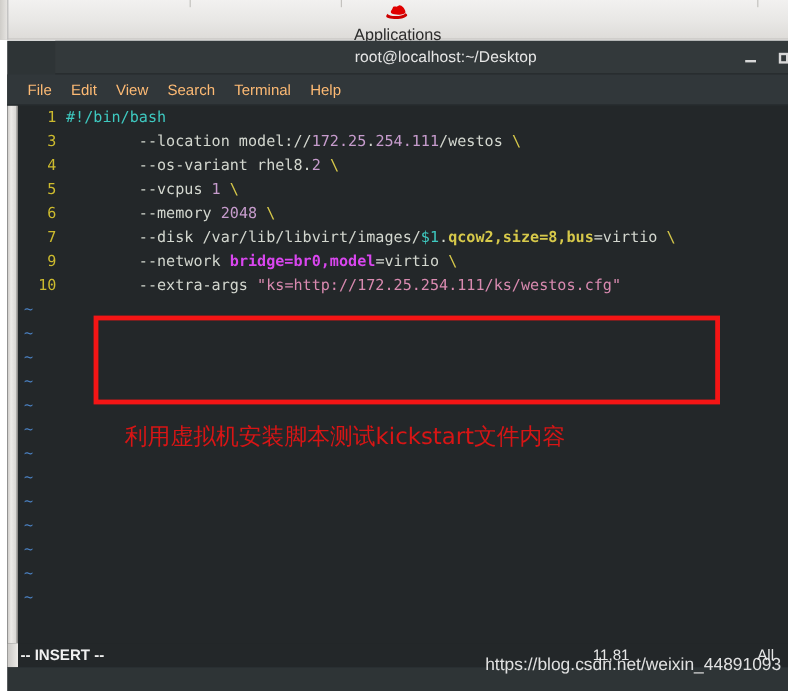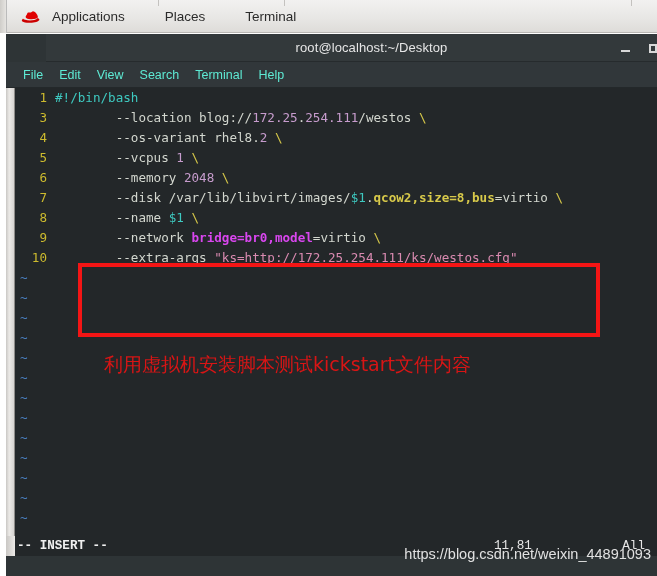--- a/index.html
+++ b/index.html
@@ -16,20 +16,21 @@
   }
 
   
   #gnome-panel {
     position: absolute; left: 0; top: 0;
     width: 657px; height: 33px;
     background: linear-gradient(to bottom, #f2f1f0 0%, #e8e7e5 55%, #dedcd9 100%);
     border-bottom: 1px solid #b9b7b4;
     display: flex; align-items: center;
     padding-left: 6px;
+    flex-direction: column;
   }
   .panel-item {
     font-size: 13.5px; color: #2b2b2b;
     padding: 3px 9px; white-space: nowrap;
     font-family: "Liberation Sans", sans-serif;
   }
   #redhat-logo { width: 22px; height: 18px; position: relative; margin-right: 1px; flex: 0 0 auto; }
   .panel-left-notch {
     position: absolute; left: 0; top: 0; width: 7px; height: 33px;
     background: linear-gradient(to right, #cfcdc9, #e6e4e1);
@@ -71,21 +72,21 @@
   .wc .glyph-close { font-size: 14px; line-height: 14px; }
 
   #menubar {
     height: 26px; width: 100%;
     background: #31373a;
     display: flex; align-items: center;
     padding-left: 9px;
     border-bottom: 1px solid #23282a;
   }
   .menu-item {
-    font-size: 12.5px; color: #5eead4;
+    font-size: 12.5px; color: #fdba74;
     padding: 2px 8px;
     font-family: "Liberation Sans", sans-serif;
   }
 
   
   #vim-area {
     position: relative;
     width: 100%;
     height: 468px;
     background: #232729;
@@ -148,21 +149,21 @@
     white-space: pre;
   }
 
   
   #statusbar {
     position: absolute;
     left: 0; bottom: 0;
     width: 100%; height: 20px;
     background: #232729;
     color: #e6e6e6;
-    font-family: Liberation Mono, monospace;
+    font-family: Liberation Sans, sans-serif;
     font-size: 12.6px;
     line-height: 20px;
   }
   #insert-mode {
     position: absolute; left: 11px; top: 0;
     font-weight: bold; color: #f0f0f0;
   }
   #cursor-pos {
     position: absolute; left: 488px; top: 0;
     color: #e6e6e6;
@@ -234,26 +235,25 @@
       <div class="menu-item">View</div>
       <div class="menu-item">Search</div>
       <div class="menu-item">Terminal</div>
       <div class="menu-item">Help</div>
     </div>
 
     <div id="vim-area">
       <div id="scroll-rail"></div>
       <div id="code-lines">
           <div class="code-line"><span class="lnum">1</span><span class="fg-comment">#!/bin/bash</span></div>
-          <div class="code-line"><span class="lnum">3</span><span class="fg-default">        --location blog://</span><span class="fg-num">172.25</span><span class="fg-default">.</span><span class="fg-num">254.111</span><span class="fg-default">/westos </span><span class="fg-cont">\</span></div>
+          <div class="code-line"><span class="lnum">3</span><span class="fg-default">        --location model://</span><span class="fg-num">172.25</span><span class="fg-default">.</span><span class="fg-num">254.111</span><span class="fg-default">/westos </span><span class="fg-cont">\</span></div>
           <div class="code-line"><span class="lnum">4</span><span class="fg-default">        --os-variant rhel8.</span><span class="fg-num">2</span><span class="fg-default"> </span><span class="fg-cont">\</span></div>
           <div class="code-line"><span class="lnum">5</span><span class="fg-default">        --vcpus </span><span class="fg-num">1</span><span class="fg-default"> </span><span class="fg-cont">\</span></div>
           <div class="code-line"><span class="lnum">6</span><span class="fg-default">        --memory </span><span class="fg-num">2048</span><span class="fg-default"> </span><span class="fg-cont">\</span></div>
           <div class="code-line"><span class="lnum">7</span><span class="fg-default">        --disk /var/lib/libvirt/images/</span><span class="fg-var">$1</span><span class="fg-default">.</span><span class="fg-key">qcow2,size=8,bus</span><span class="fg-default">=virtio </span><span class="fg-cont">\</span></div>
-          <div class="code-line"><span class="lnum">8</span><span class="fg-default">        --name </span><span class="fg-var">$1</span><span class="fg-default"> </span><span class="fg-cont">\</span></div>
           <div class="code-line"><span class="lnum">9</span><span class="fg-default">        --network </span><span class="fg-keyc">bridge=br0,model</span><span class="fg-default">=virtio </span><span class="fg-cont">\</span></div>
           <div class="code-line"><span class="lnum">10</span><span class="fg-default">        --extra-args </span><span class="fg-string">"ks=http://172.25.254.111/ks/westos.cfg"</span></div>
         </div>
       <div id="tilde-lines">
           <div class="code-line"><span class="tilde">~</span></div>
           <div class="code-line"><span class="tilde">~</span></div>
           <div class="code-line"><span class="tilde">~</span></div>
           <div class="code-line"><span class="tilde">~</span></div>
           <div class="code-line"><span class="tilde">~</span></div>
           <div class="code-line"><span class="tilde">~</span></div>

